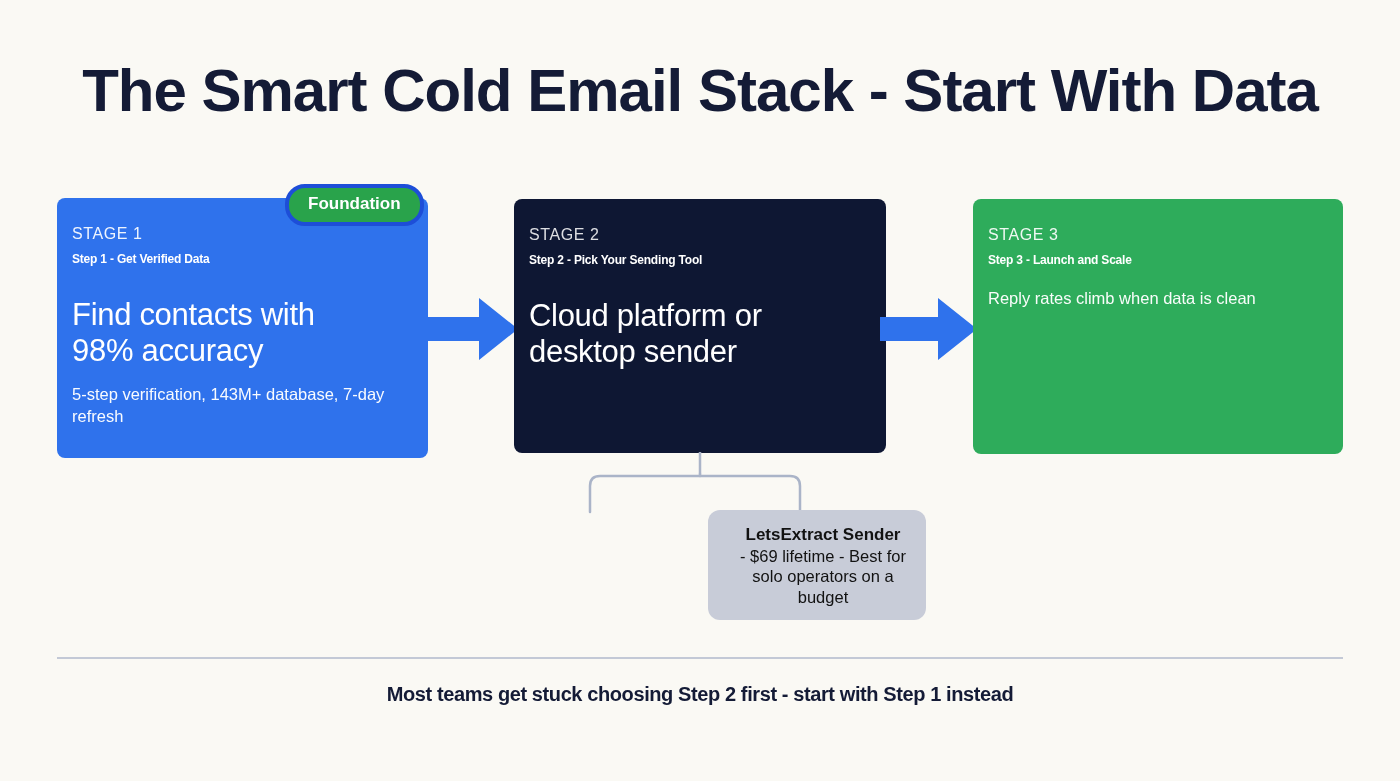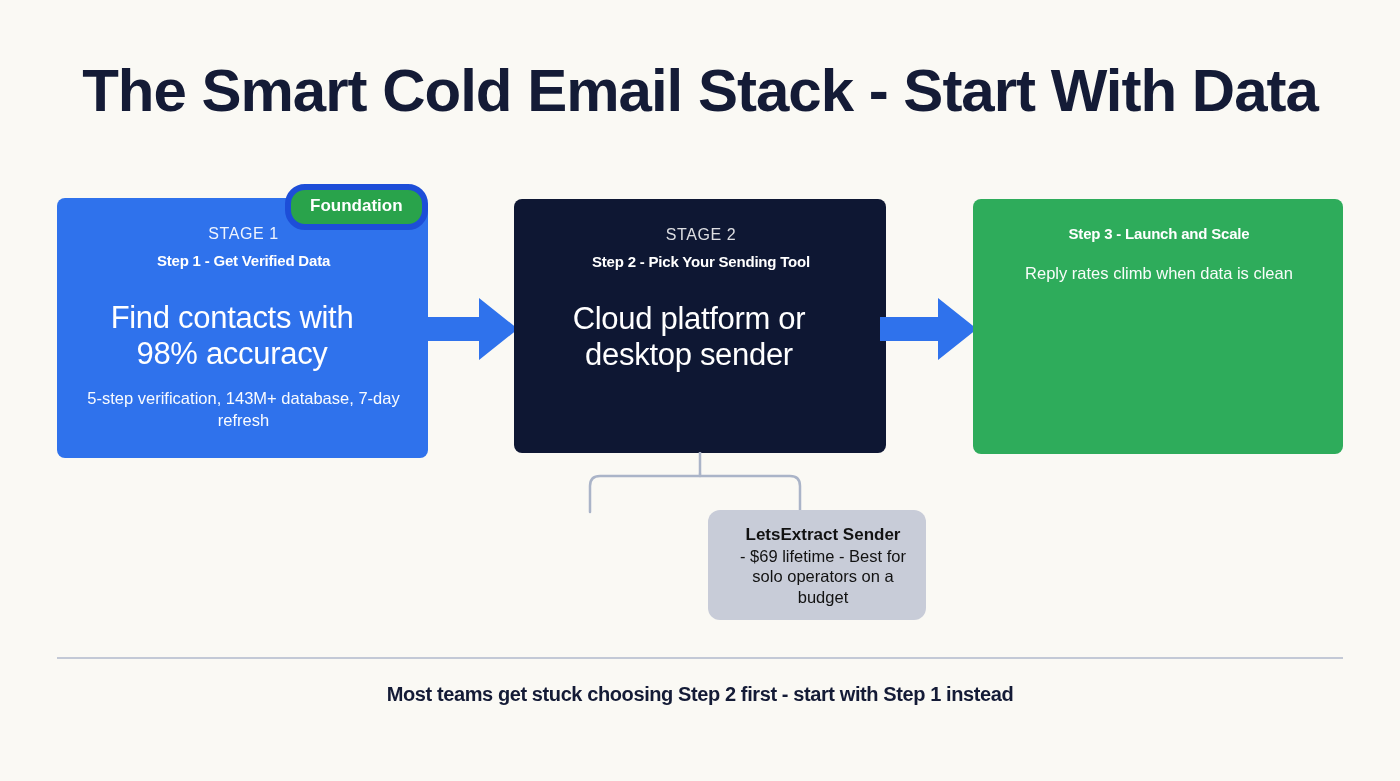--- a/index.html
+++ b/index.html
@@ -28,39 +28,38 @@
     letter-spacing: -1px;
     color: #141b36;
     line-height: 1.1;
     white-space: nowrap;
   }
 
   
   .card {
     position: absolute;
     border-radius: 8px;
-    padding: 26px 28px 0 30px;
+    padding: 26px 28px 0 15px;
     overflow: visible;
-    text-align: center;
   }
   .card-1 { left: 57px;  top: 198px; width: 371px; height: 260px; background: #2f72ec; }
   .card-2 { left: 514px; top: 199px; width: 372px; height: 254px; background: #0e1733; }
   .card-3 { left: 973px; top: 199px; width: 370px; height: 255px; background: #2eac5b; }
 
   .stage-label {
     font-size: 16px;
     letter-spacing: 0.6px;
     color: rgba(255,255,255,0.92);
     font-weight: normal;
     line-height: 1.2;
     margin-bottom: 9px;
   }
   .card-2 .stage-label { color: rgba(255,255,255,0.86); }
   .step-title {
-    font-size: 15px;
+    font-size: 12px;
     font-weight: bold;
     color: #ffffff;
     letter-spacing: -0.2px;
     line-height: 1.2;
   }
   .headline {
     margin-top: 30px;
     font-size: 31px;
     color: #ffffff;
     line-height: 1.16;
@@ -85,21 +84,21 @@
   
   .badge {
     position: absolute;
     left: 285px; top: 184px;
     background: #29a34b;
     color: #ffffff;
     font-size: 17px;
     font-weight: bold;
     padding: 7px 19px 8px 19px;
     border-radius: 20px;
-    border: 6px solid #1d4ed8;
+    border: 4px solid #1d4ed8;
     line-height: 1.1;
     white-space: nowrap;
     z-index: 5;
   }
 
   
   .arrow { position: absolute; }
   .arrow-1 { left: 421px; top: 298px; }
   .arrow-2 { left: 880px; top: 298px; }
 
@@ -178,20 +177,21 @@
     <div class="headline">Cloud platform or desktop sender</div>
   </div>
 
   <div class="arrow arrow-2">
     <svg width="97" height="62" viewBox="0 0 97 62">
       <path d="M0,19 L58,19 L58,0 L97,31 L58,62 L58,43 L0,43 Z" fill="#2f72ec"></path>
     </svg>
   </div>
 
   <div class="card card-3">
+    <div class="stage-label">STAGE 3</div>
     <div class="step-title">Step 3 - Launch and Scale</div>
     <div class="subtext">Reply rates climb when data is clean</div>
   </div>
 
   <div class="connector">
     <svg width="380" height="62" viewBox="0 0 380 62" fill="none">
       <path d="M220,0 L220,22" stroke="#aab4c8" stroke-width="2.5" stroke-linecap="round"></path>
       <path d="M110,60 L110,34 Q110,24 120,24 L310,24 Q320,24 320,34 L320,60" stroke="#aab4c8" stroke-width="2.5" fill="none" stroke-linecap="round"></path>
       <path d="M220,22 L220,24" stroke="#aab4c8" stroke-width="2.5" stroke-linecap="round"></path>
     </svg>

